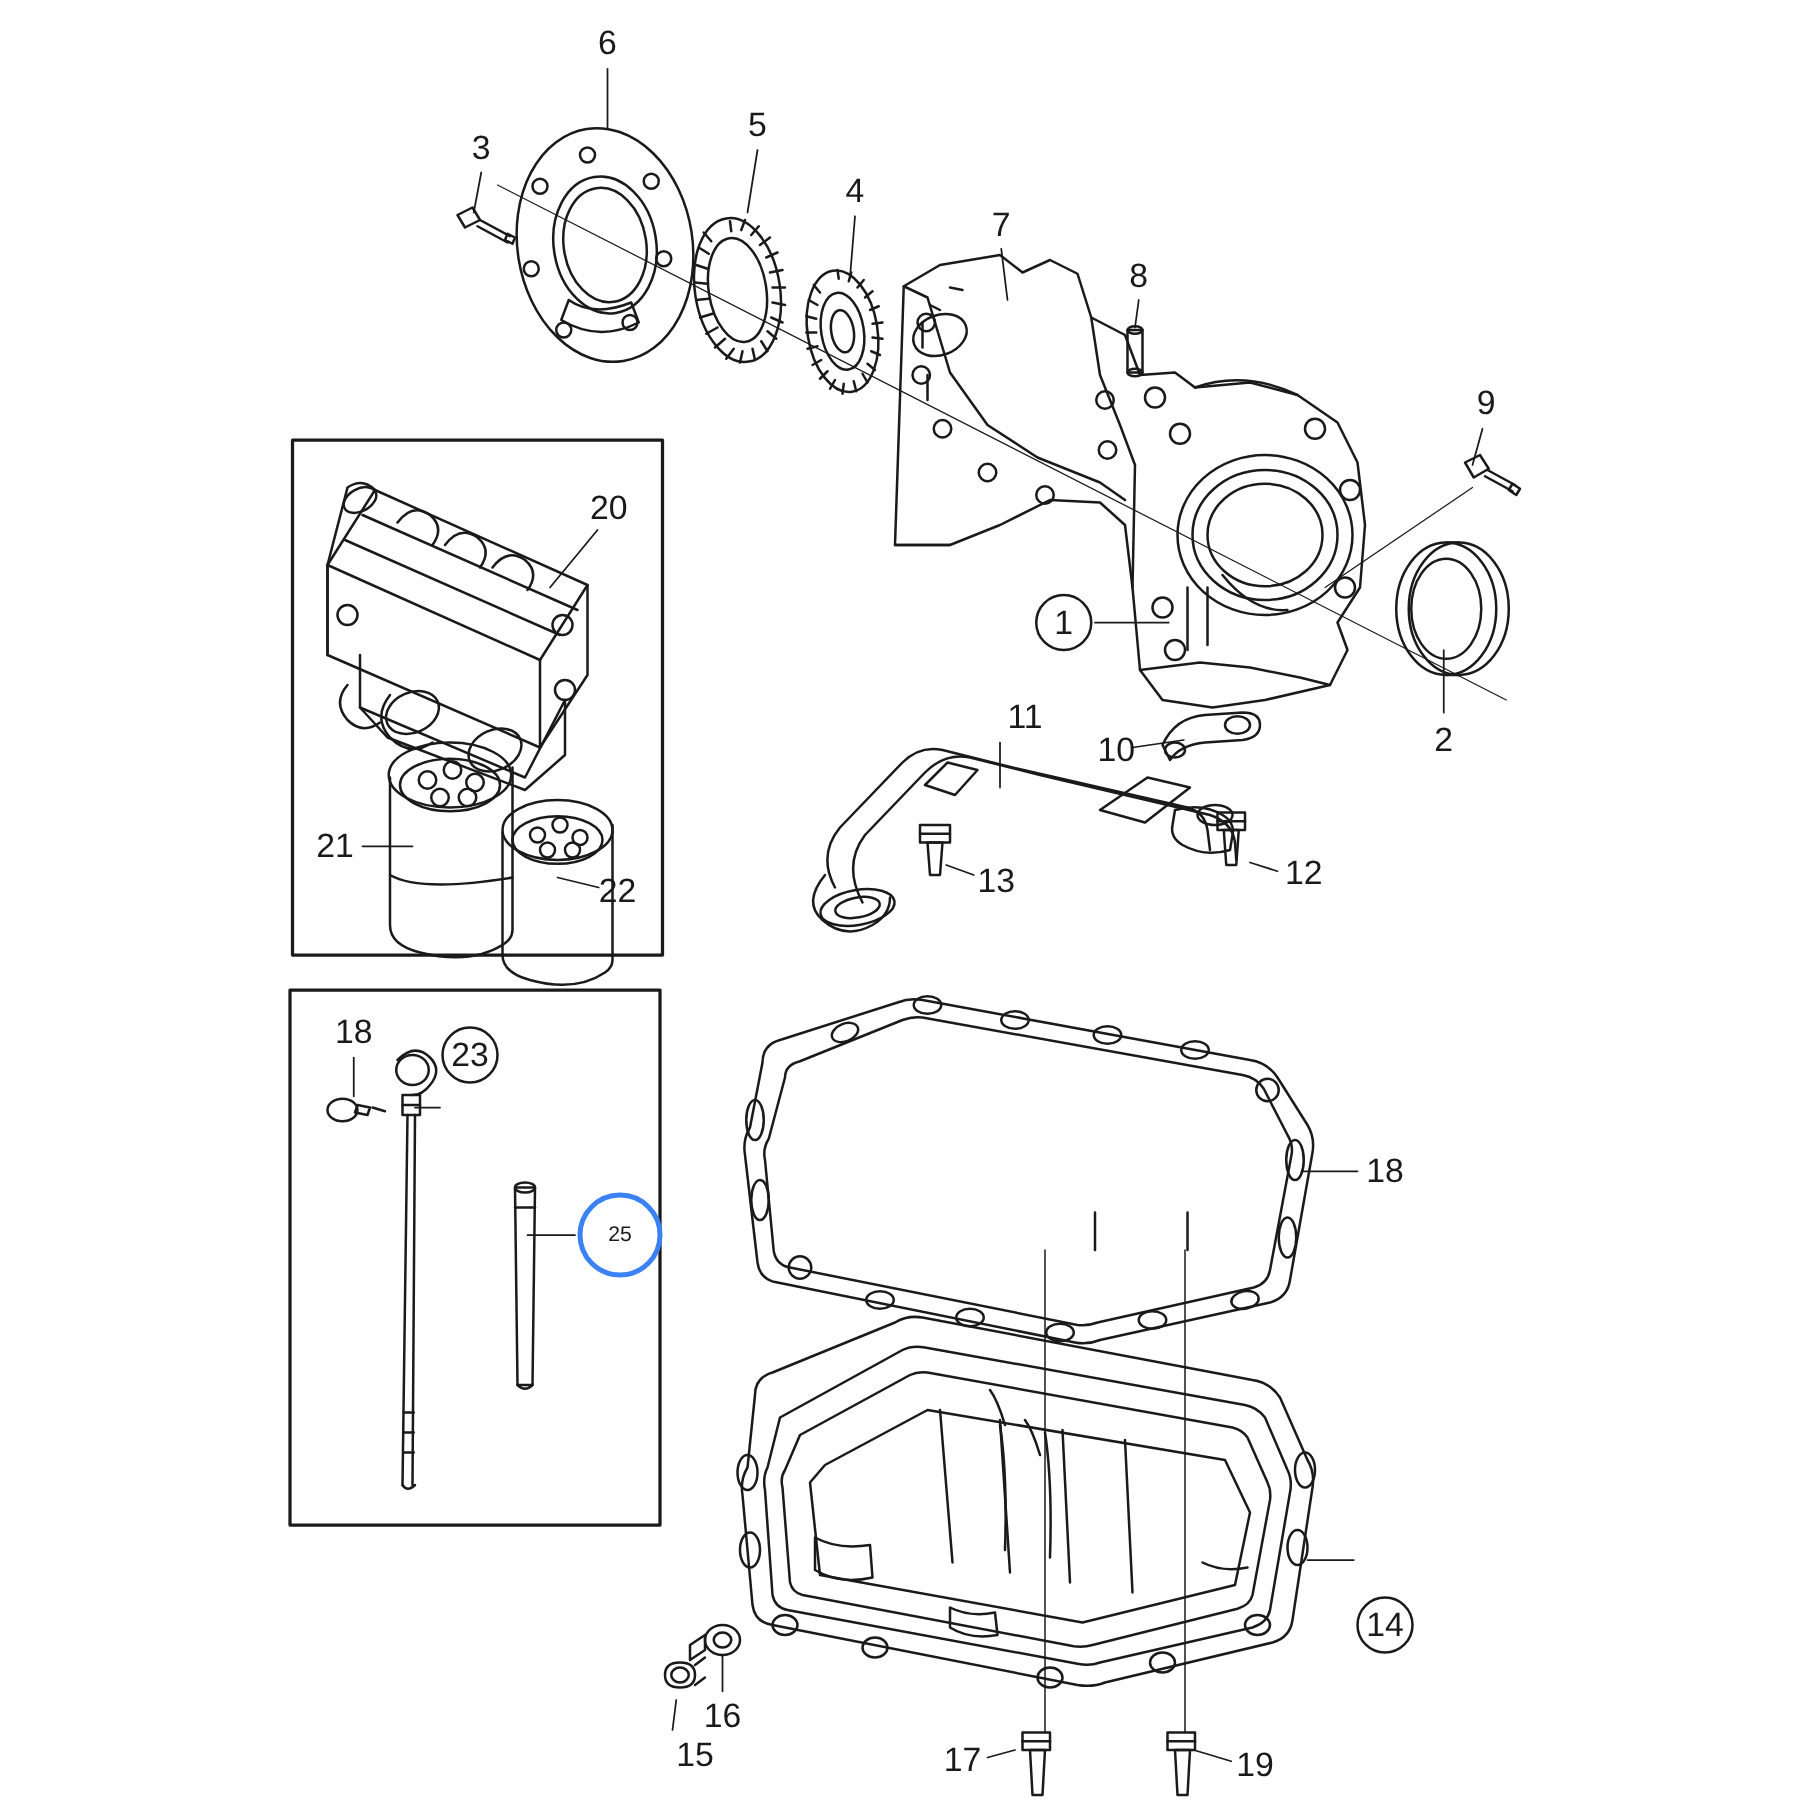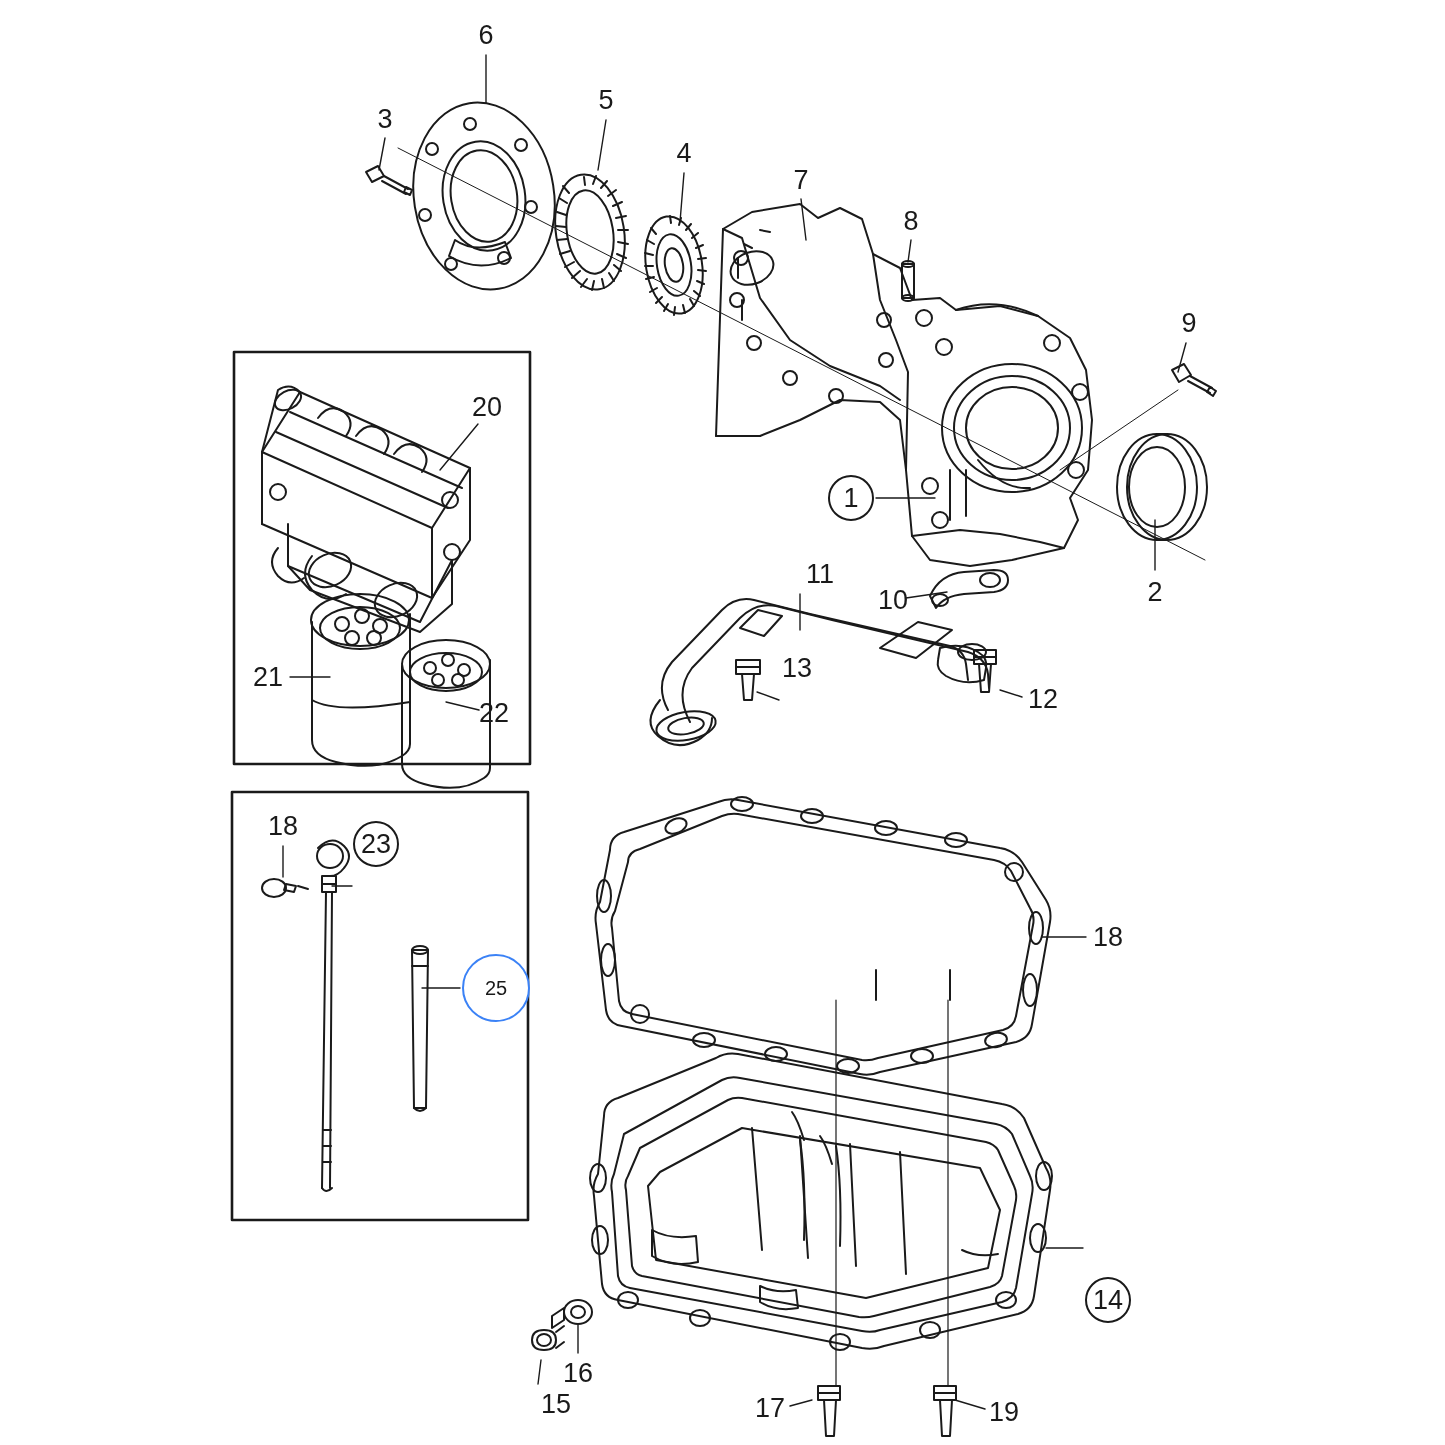--- a/index.html
+++ b/index.html
@@ -44,28 +44,28 @@
     align-items: center;
     justify-content: center;
     font-size: 27px;
     color: #1a1a1a;
     box-sizing: border-box;
   }
   .callout-highlight {
     position: absolute;
     width: 68px;
     height: 68px;
-    border: 2px solid #3b82f6;
+    border: 4px solid #3b82f6;
     border-radius: 50%;
     background: #ffffff;
     transform: translate(-50%, -50%);
     display: flex;
     align-items: center;
     justify-content: center;
-    font-size: 20px;
+    font-size: 17px;
     color: #1a1a1a;
     box-sizing: border-box;
   }
 </style>
 </head>
 <body>
 
 <div id="page">
 
   <svg id="diagram-svg" viewBox="0 0 1445 1445">
@@ -412,21 +412,21 @@
   <div class="callout-label" style="left:486px; top:35px;">6</div>
   <div class="callout-label" style="left:606px; top:100px;">5</div>
   <div class="callout-label" style="left:684px; top:153px;">4</div>
   <div class="callout-label" style="left:801px; top:180px;">7</div>
   <div class="callout-label" style="left:911px; top:221px;">8</div>
   <div class="callout-label" style="left:1189px; top:323px;">9</div>
   <div class="callout-circled" style="left:851px; top:498px;">1</div>
   <div class="callout-label" style="left:1155px; top:592px;">2</div>
   <div class="callout-label" style="left:820px; top:574px;">11</div>
   <div class="callout-label" style="left:881px; top:600px;margin-left:12px;">10</div>
-  <div class="callout-label" style="left:797px; top:668px;text-align:center;">13</div>
+  <div class="callout-label" style="left:797px; top:705px;text-align:center;">13</div>
   <div class="callout-label" style="left:1043px; top:699px;">12</div>
   <div class="callout-label" style="left:487px; top:407px;">20</div>
   <div class="callout-label" style="left:268px; top:677px;">21</div>
   <div class="callout-label" style="left:494px; top:713px;">22</div>
   <div class="callout-label" style="left:283px; top:826px;">18</div>
   <div class="callout-circled" style="left:376px; top:844px;">23</div>
   <div class="callout-highlight" style="left:496px; top:988px;">25</div>
   <div class="callout-label" style="left:1108px; top:937px;">18</div>
   <div class="callout-circled" style="left:1108px; top:1300px;">14</div>
   <div class="callout-label" style="left:538px; top:1404px;margin-left:18px;">15</div>

